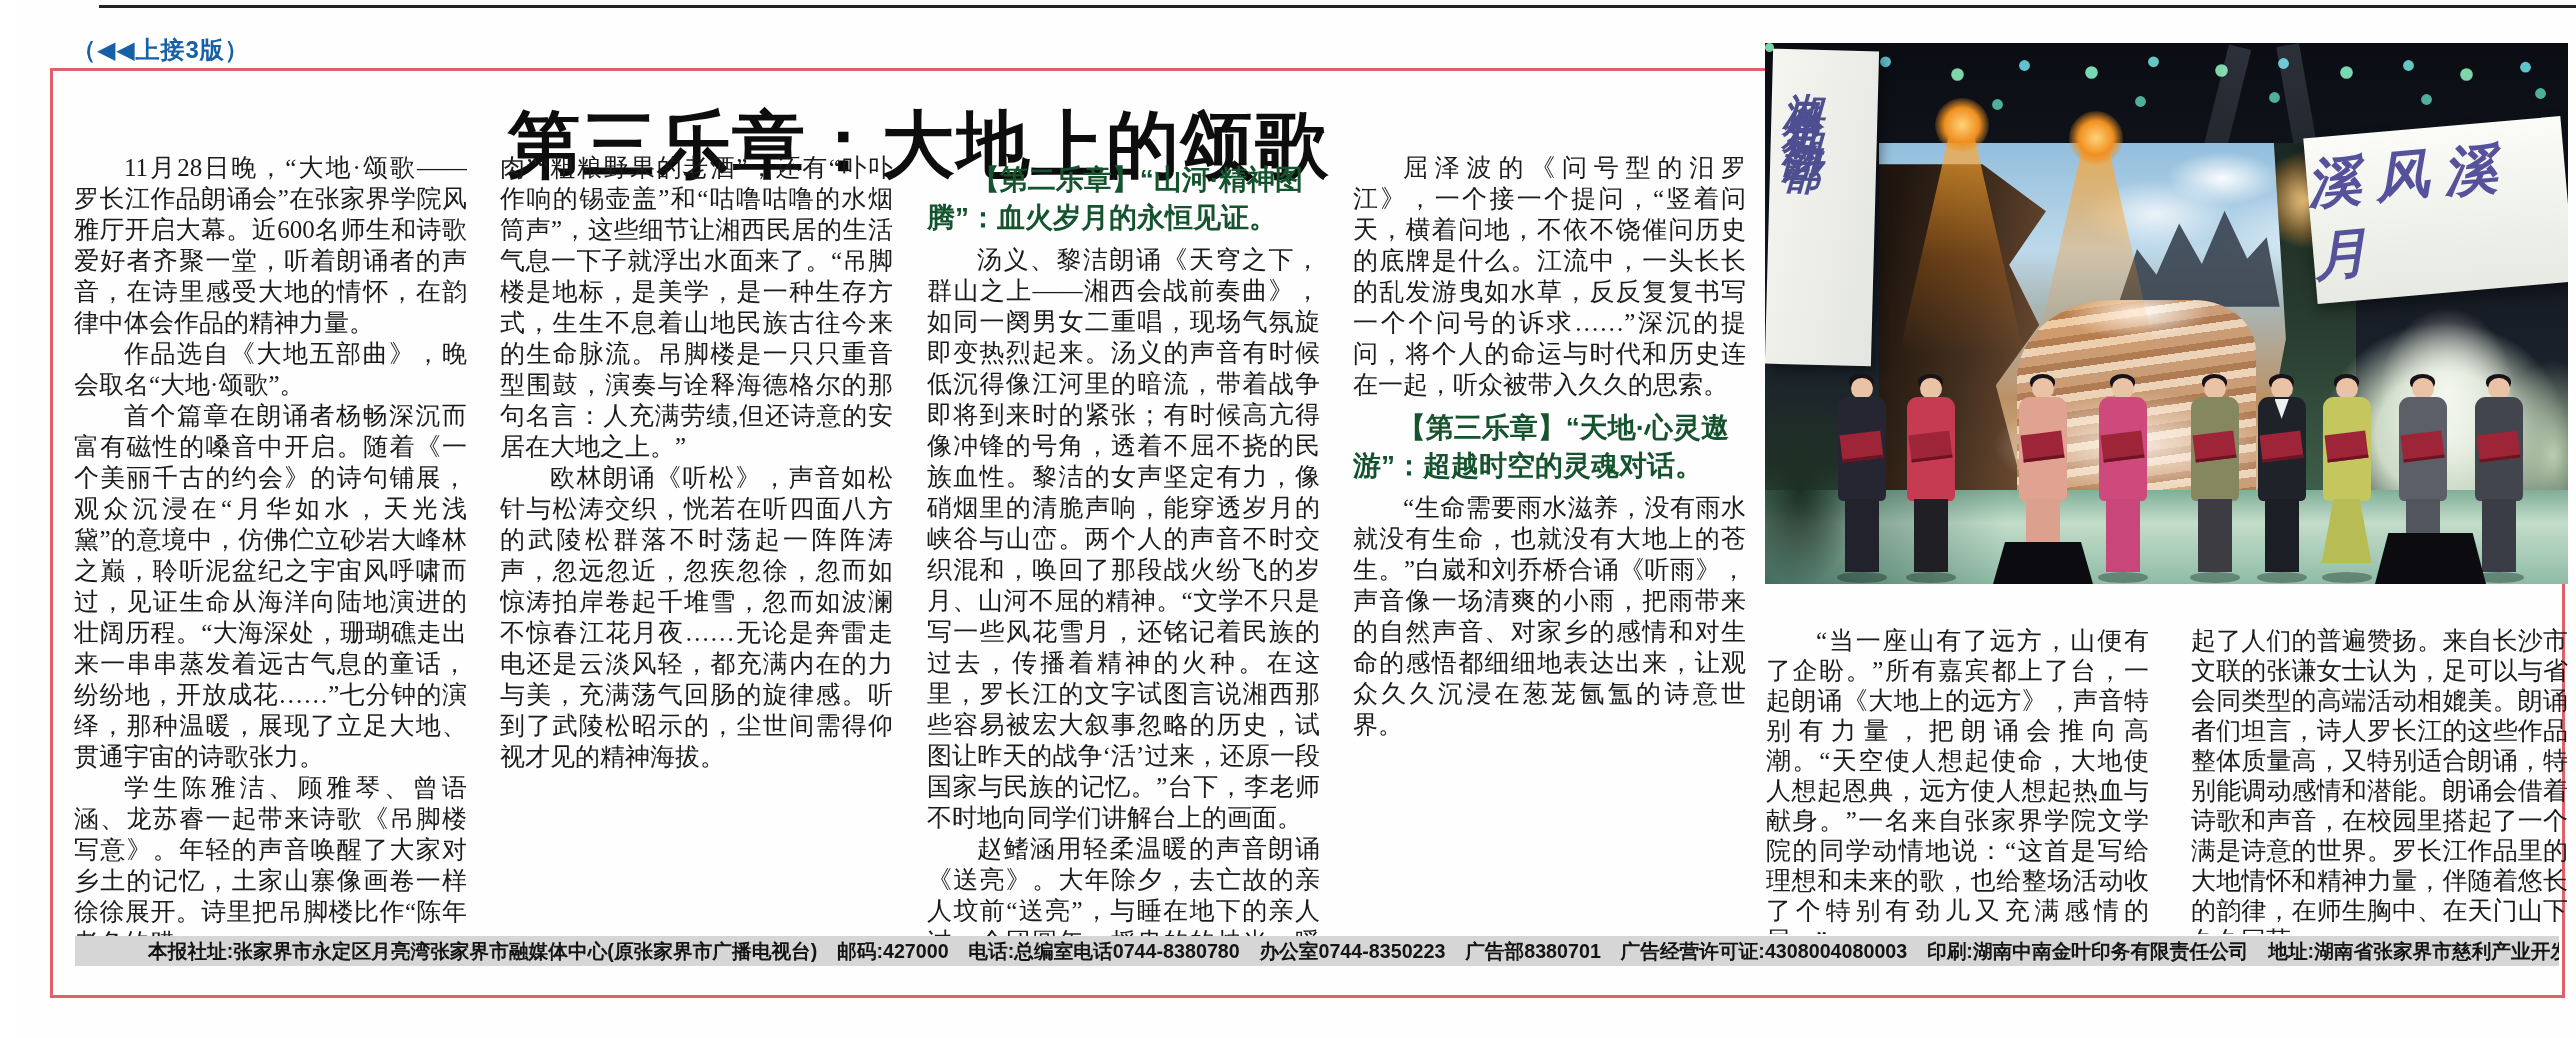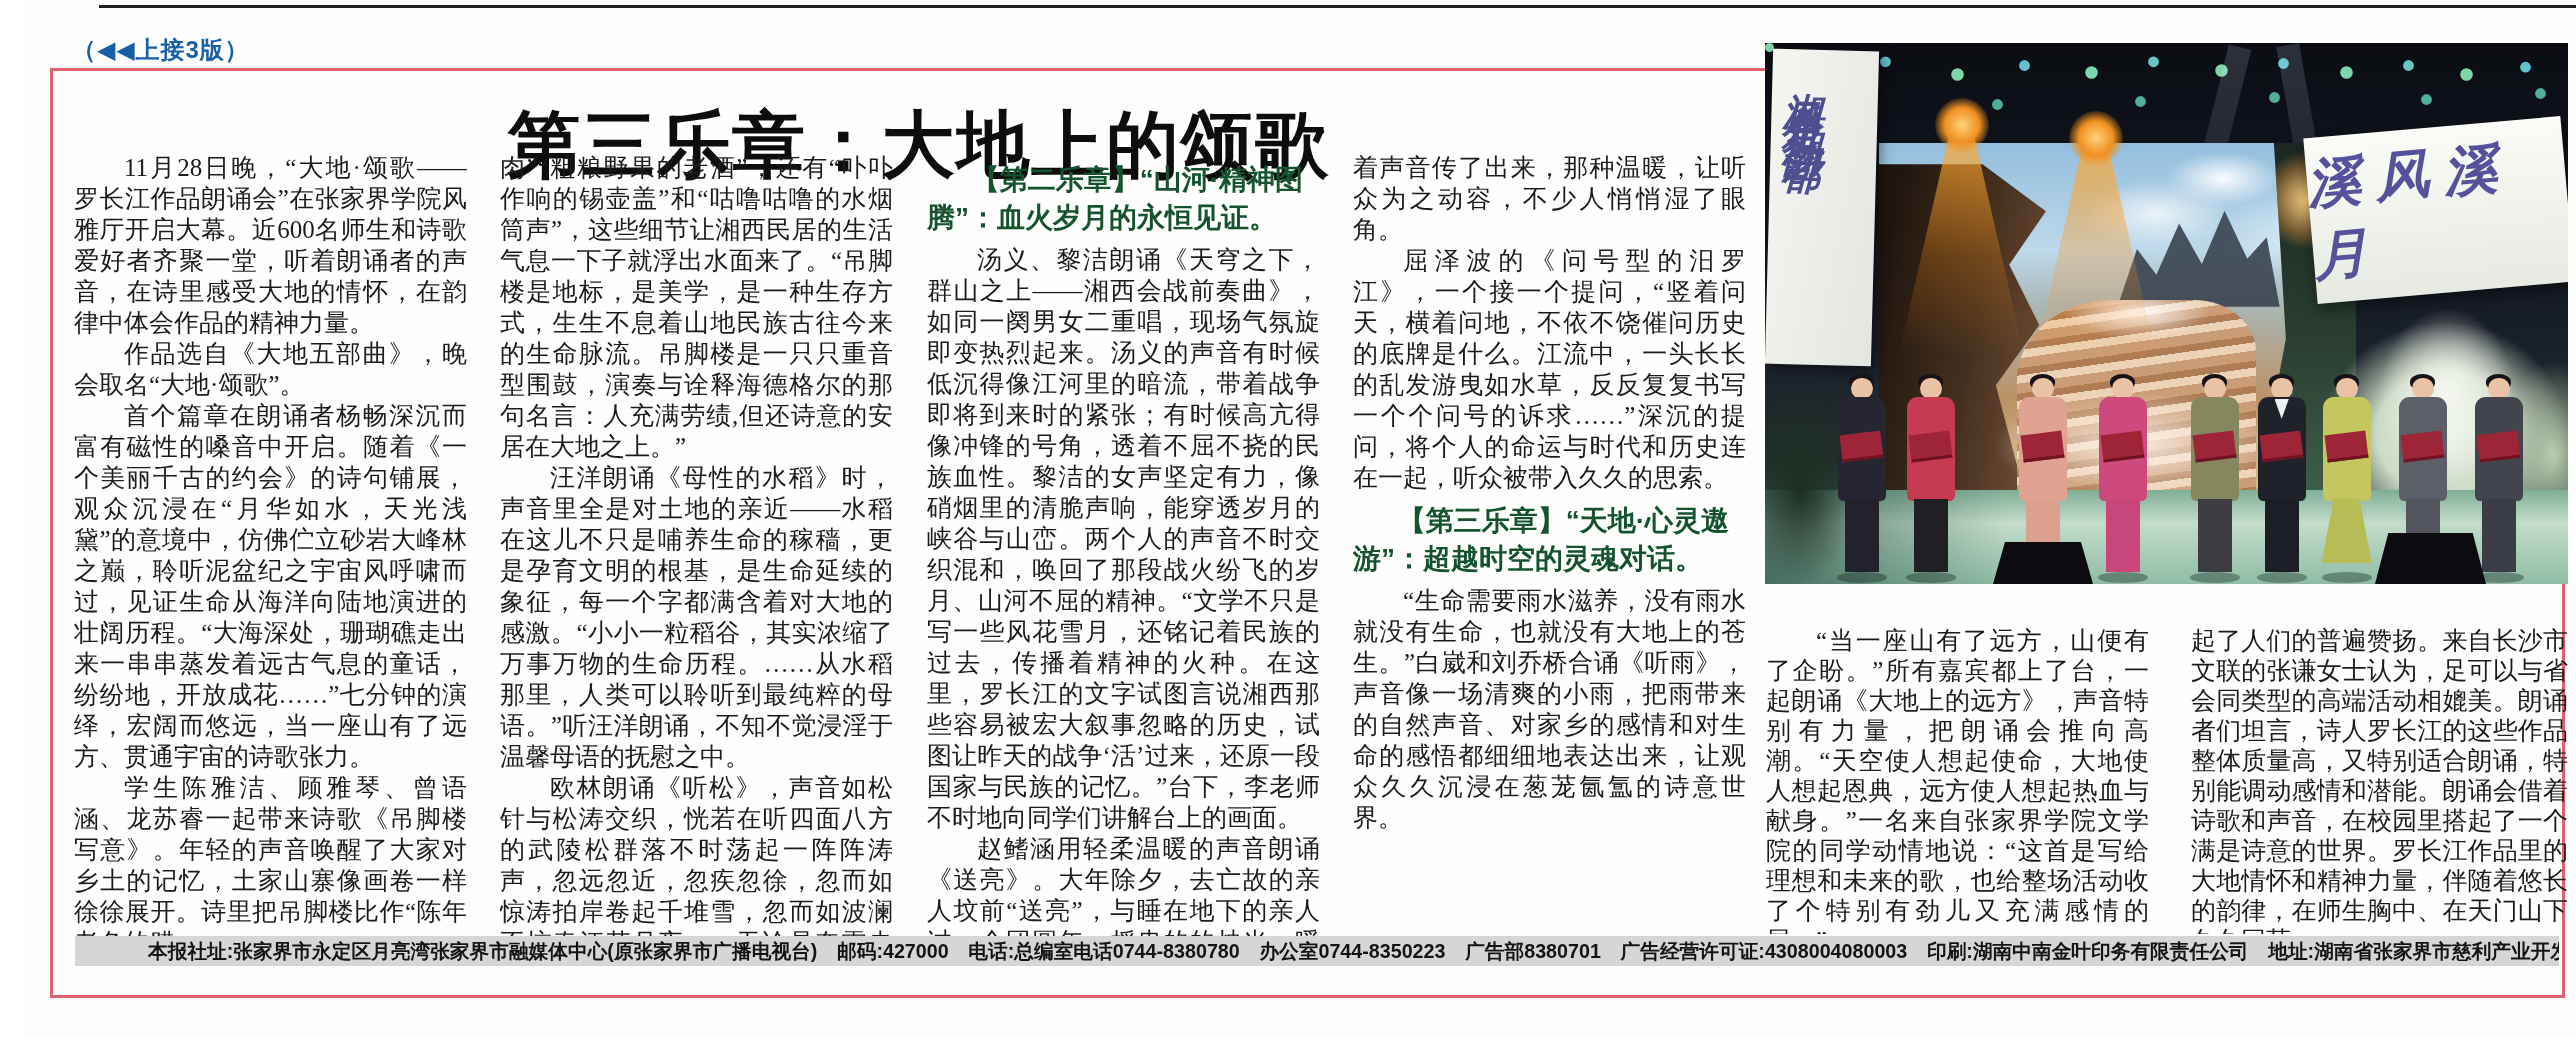--- a/index.html
+++ b/index.html
@@ -107,35 +107,33 @@
 <div class="page">
   <div class="top-rule"></div>
   <div class="cont-note">（◀◀上接3版）</div>
   <div class="frame"></div>
 
   <h1 class="headline">第三乐章：大地上的颂歌</h1>
 
   <div class="col" id="col-0">
       <p>11月28日晚，“大地·颂歌——罗长江作品朗诵会”在张家界学院风雅厅开启大幕。近600名师生和诗歌爱好者齐聚一堂，听着朗诵者的声音，在诗里感受大地的情怀，在韵律中体会作品的精神力量。</p>
       <p>作品选自《大地五部曲》，晚会取名“大地·颂歌”。</p>
-      <p>首个篇章在朗诵者杨畅深沉而富有磁性的嗓音中开启。随着《一个美丽千古的约会》的诗句铺展，观众沉浸在“月华如水，天光浅黛”的意境中，仿佛伫立砂岩大峰林之巅，聆听泥盆纪之宇宙风呼啸而过，见证生命从海洋向陆地演进的壮阔历程。“大海深处，珊瑚礁走出来一串串蒸发着远古气息的童话，纷纷地，开放成花……”七分钟的演绎，宏阔而悠远，当一座山有了远方、贯通宇宙的诗歌张力。</p>
+      <p>首个篇章在朗诵者杨畅深沉而富有磁性的嗓音中开启。随着《一个美丽千古的约会》的诗句铺展，观众沉浸在“月华如水，天光浅黛”的意境中，仿佛伫立砂岩大峰林之巅，聆听泥盆纪之宇宙风呼啸而过，见证生命从海洋向陆地演进的壮阔历程。“大海深处，珊瑚礁走出来一串串蒸发着远古气息的童话，纷纷地，开放成花……”七分钟的演绎，那种温暖，展现了立足大地、贯通宇宙的诗歌张力。</p>
       <p>学生陈雅洁、顾雅琴、曾语涵、龙苏睿一起带来诗歌《吊脚楼写意》。年轻的声音唤醒了大家对乡土的记忆，土家山寨像画卷一样徐徐展开。诗里把吊脚楼比作“陈年老色的腊</p>
     </div>
   <div class="col" id="col-1">
       <p class="noindent">肉”“粗粮野果的老酒”，还有“卟卟作响的锡壶盖”和“咕噜咕噜的水烟筒声”，这些细节让湘西民居的生活气息一下子就浮出水面来了。“吊脚楼是地标，是美学，是一种生存方式，生生不息着山地民族古往今来的生命脉流。吊脚楼是一只只重音型围鼓，演奏与诠释海德格尔的那句名言：人充满劳绩,但还诗意的安居在大地之上。”</p>
-      <p>汪洋朗诵《母性的水稻》时，声音里全是对土地的亲近——水稻在这儿不只是哺养生命的稼穑，更是孕育文明的根基，是生命延续的象征，每一个字都满含着对大地的感激。“小小一粒稻谷，其实浓缩了万事万物的生命历程。……从水稻那里，人类可以聆听到最纯粹的母语。”听汪洋朗诵，不知不觉浸淫于温馨母语的抚慰之中。</p>
       <p>欧林朗诵《听松》，声音如松针与松涛交织，恍若在听四面八方的武陵松群落不时荡起一阵阵涛声，忽远忽近，忽疾忽徐，忽而如惊涛拍岸卷起千堆雪，忽而如波澜不惊春江花月夜……无论是奔雷走电还是云淡风轻，都充满内在的力与美，充满荡气回肠的旋律感。听到了武陵松昭示的，尘世间需得仰视才见的精神海拔。</p>
     </div>
   <div class="col" id="col-2">
       <h3>【第二乐章】“山河·精神图腾”：血火岁月的永恒见证。</h3>
       <p>汤义、黎洁朗诵《天穹之下，群山之上——湘西会战前奏曲》，如同一阕男女二重唱，现场气氛旋即变热烈起来。汤义的声音有时候低沉得像江河里的暗流，带着战争即将到来时的紧张；有时候高亢得像冲锋的号角，透着不屈不挠的民族血性。黎洁的女声坚定有力，像硝烟里的清脆声响，能穿透岁月的峡谷与山峦。两个人的声音不时交织混和，唤回了那段战火纷飞的岁月、山河不屈的精神。“文学不只是写一些风花雪月，还铭记着民族的过去，传播着精神的火种。在这里，罗长江的文字试图言说湘西那些容易被宏大叙事忽略的历史，试图让昨天的战争‘活’过来，还原一段国家与民族的记忆。”台下，李老师不时地向同学们讲解台上的画面。</p>
       <p>赵鳍涵用轻柔温暖的声音朗诵《送亮》。大年除夕，去亡故的亲人坟前“送亮”，与睡在地下的亲人过一个团圆年，摇曳的的烛光，暖和了寒冬腊月，暖和了半壁山河。融融亲情，点点烛光，就算生死相隔，亲情也顺</p>
     </div>
   <div class="col" id="col-3">
-      <p class="noindent">着声音传了出来，那种温暖，让听众为之动容，不少人悄悄湿了眼角。</p>
       <p>屈泽波的《问号型的汨罗江》，一个接一个提问，“竖着问天，横着问地，不依不饶催问历史的底牌是什么。江流中，一头长长的乱发游曳如水草，反反复复书写一个个问号的诉求……”深沉的提问，将个人的命运与时代和历史连在一起，听众被带入久久的思索。</p>
       <h3>【第三乐章】“天地·心灵遨游”：超越时空的灵魂对话。</h3>
       <p>“生命需要雨水滋养，没有雨水就没有生命，也就没有大地上的苍生。”白崴和刘乔桥合诵《听雨》，声音像一场清爽的小雨，把雨带来的自然声音、对家乡的感情和对生命的感悟都细细地表达出来，让观众久久沉浸在葱茏氤氲的诗意世界。</p>
     </div>
   <div class="col" id="col-4">
       <p>“当一座山有了远方，山便有了企盼。”所有嘉宾都上了台，一起朗诵《大地上的远方》，声音特别有力量，把朗诵会推向高潮。“天空使人想起使命，大地使人想起恩典，远方使人想起热血与献身。”一名来自张家界学院文学院的同学动情地说：“这首是写给理想和未来的歌，也给整场活动收了个特别有劲儿又充满感情的尾。”</p>
     </div>
   <div class="col" id="col-5">
       <p class="noindent">起了人们的普遍赞扬。来自长沙市文联的张谦女士认为，足可以与省会同类型的高端活动相媲美。朗诵者们坦言，诗人罗长江的这些作品整体质量高，又特别适合朗诵，特别能调动感情和潜能。朗诵会借着诗歌和声音，在校园里搭起了一个满是诗意的世界。罗长江作品里的大地情怀和精神力量，伴随着悠长的韵律，在师生胸中、在天门山下久久回荡。</p>
     </div>

